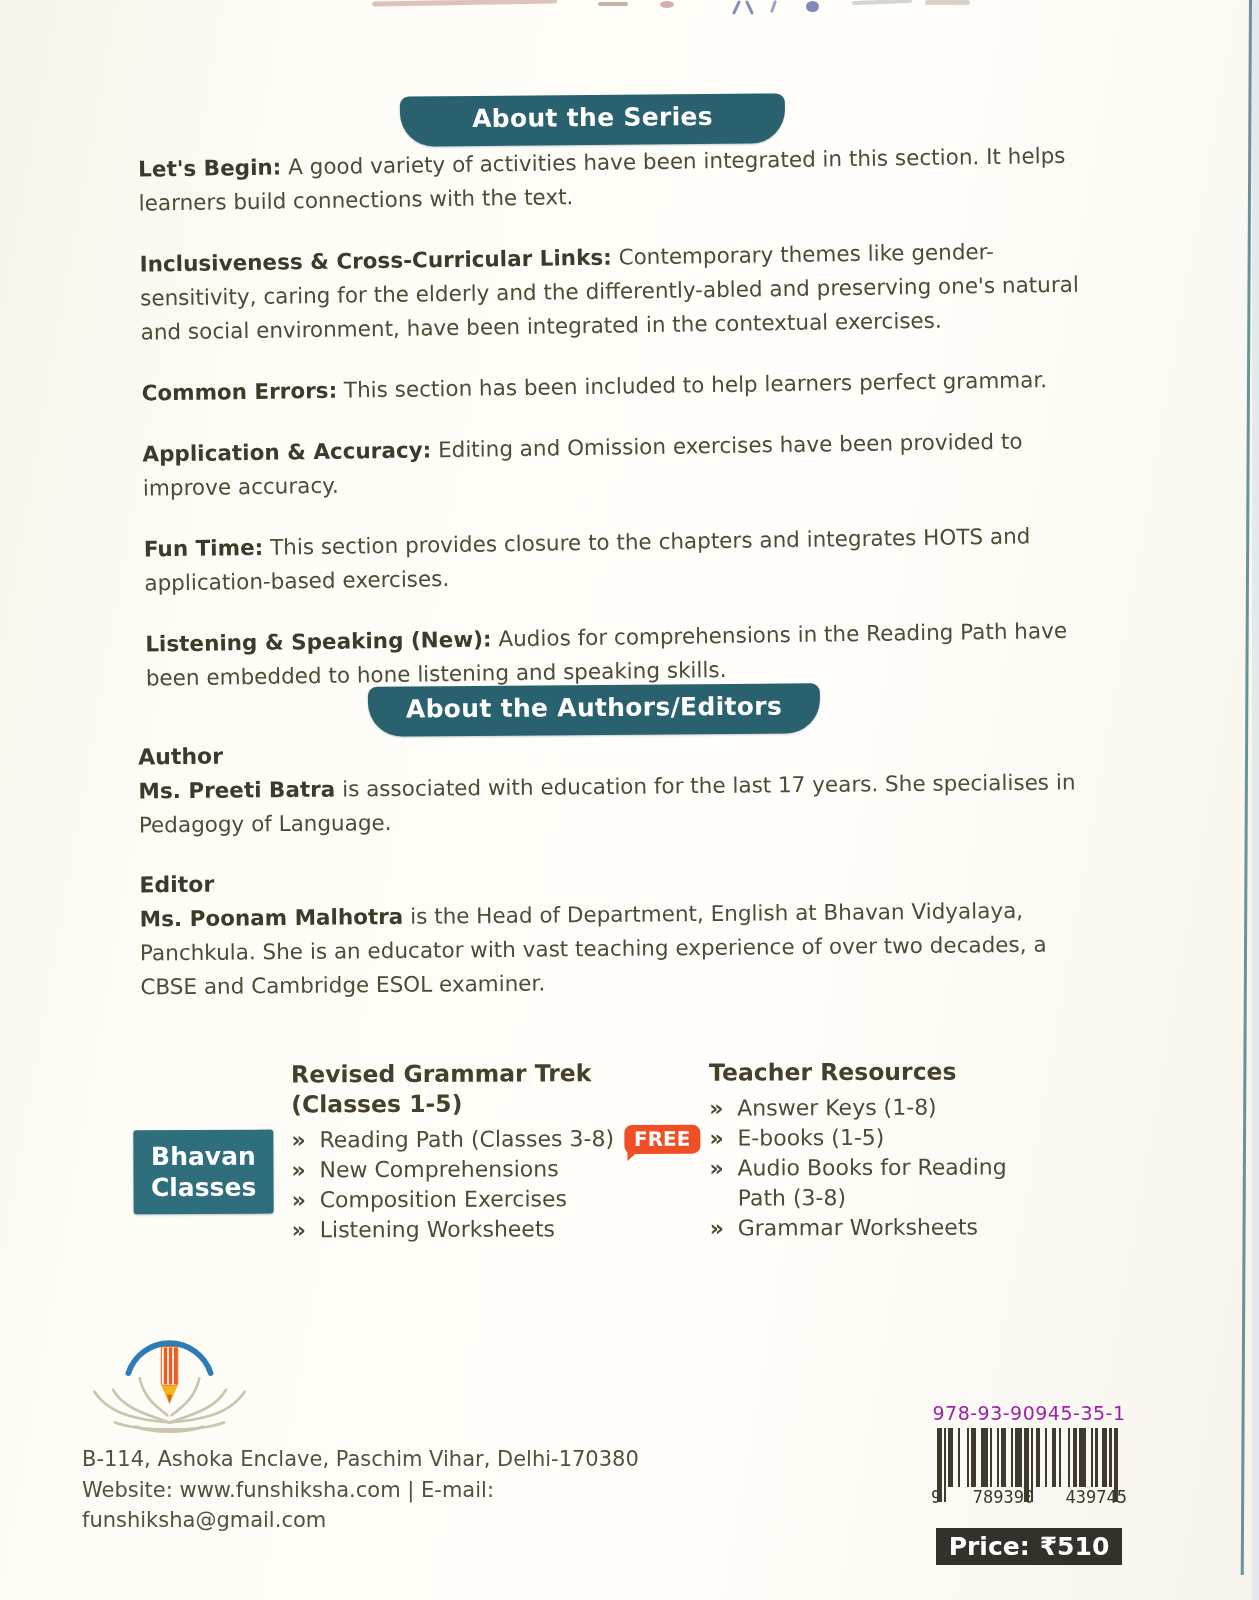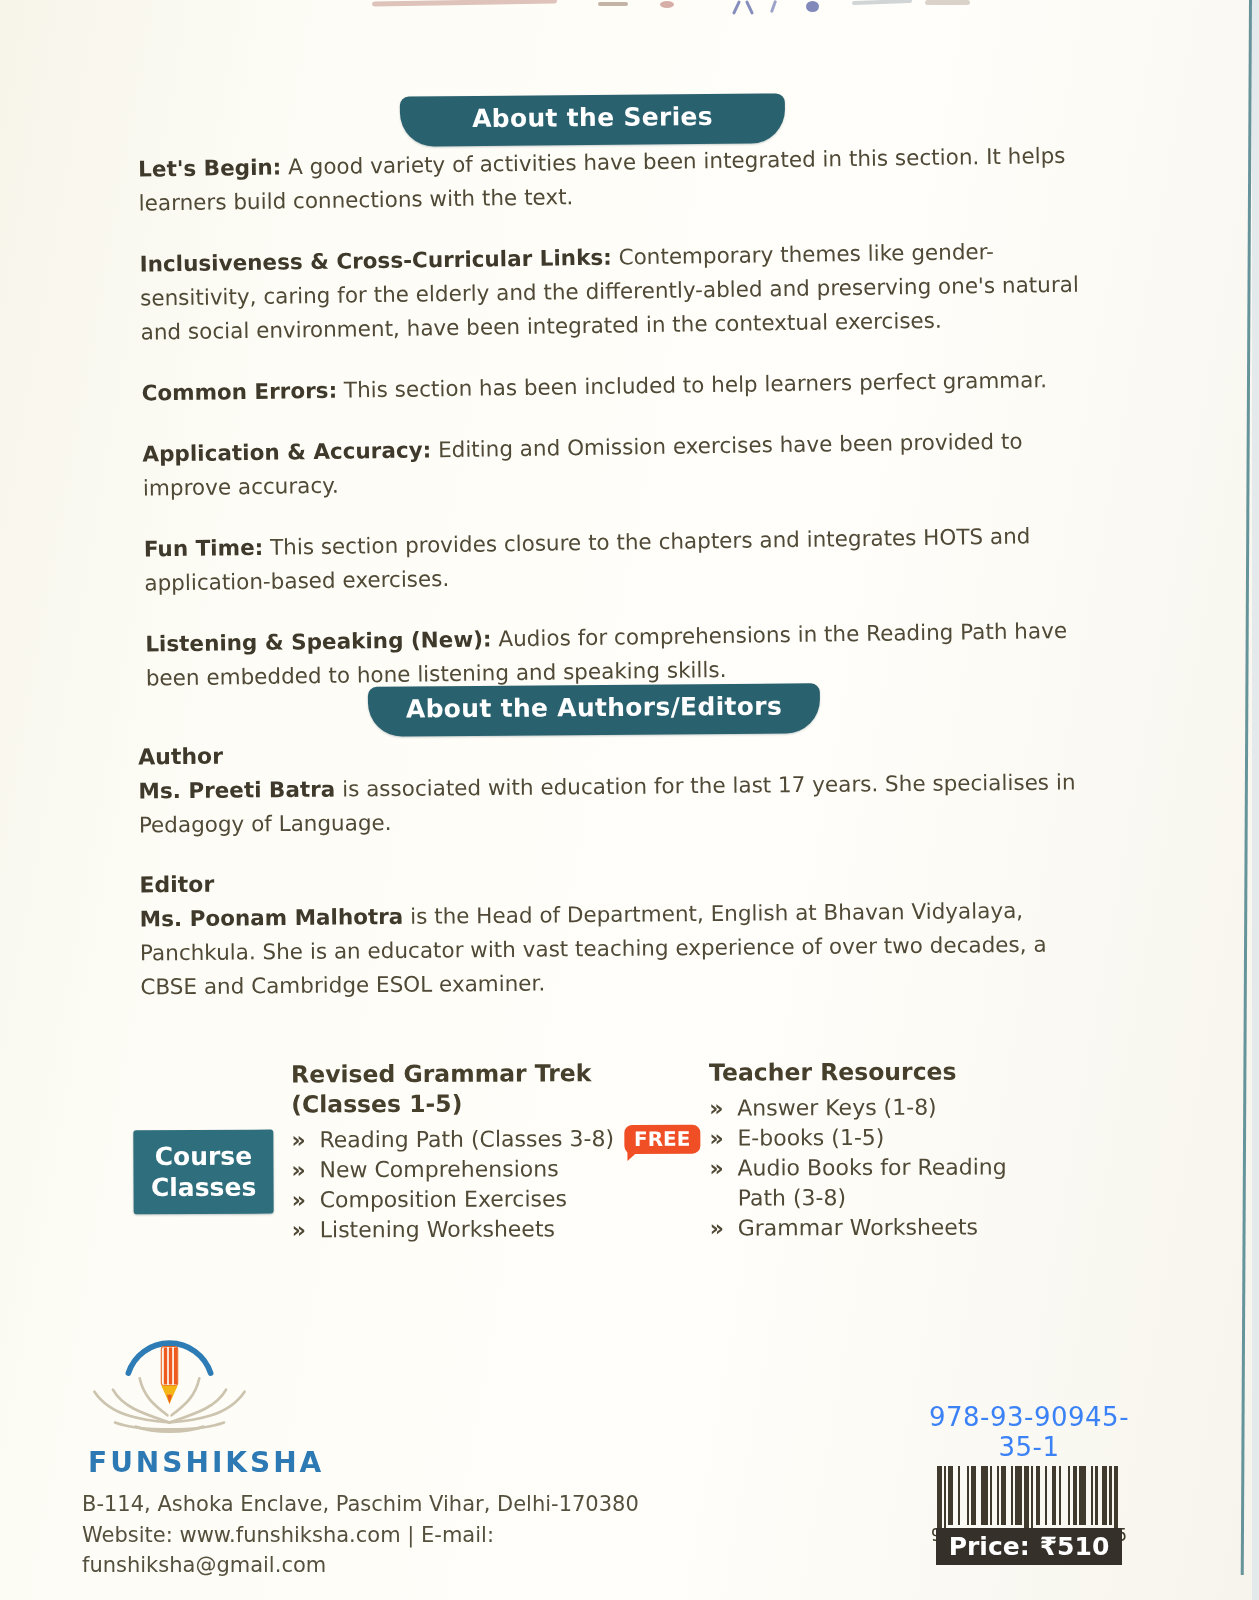--- a/index.html
+++ b/index.html
@@ -48,21 +48,21 @@
   .free-badge::before{
     content:"";position:absolute;left:3px;bottom:-7px;width:0;height:0;
     border-top:9px solid #f04f26;border-right:10px solid transparent;
   }
   
   .footer-left{position:absolute;left:82px;top:1332px;width:620px;}
   .brand{color:#2c79b4;font-weight:bold;font-size:28px;letter-spacing:3px;margin:2px 0 10px 6px;}
   .addr{font-size:21px;line-height:30.5px;color:#55503d;}
   
   .isbn-block{position:absolute;left:915px;top:1402px;width:228px;display:flex;flex-direction:column;align-items:center;}
-  .isbn-text{font-size:26px;color:#3b82f6;letter-spacing:.5px;text-align:center;}
+  .isbn-text{font-size:19px;color:#a21caf;letter-spacing:.5px;}
   .barcode{position:relative;width:184px;height:74px;margin-top:4px;display:flex;align-items:flex-start;}
   .barcode span{display:inline-block;}
   .barcode-digits{
     width:196px;display:flex;justify-content:space-between;margin-top:-15px;
     font-family:"DejaVu Sans Mono","Liberation Mono",monospace;font-size:17px;color:#3d3827;
   }
   .price-badge{
     position:absolute;left:936px;top:1528px;width:186px;height:37px;background:#35312a;
     color:#fff;font-weight:bold;font-size:25px;display:flex;align-items:center;justify-content:center;gap:10px;
   }
@@ -113,21 +113,21 @@
 
   <div class="authors-wrap">
     <p class="role">Author</p>
     <p><strong>Ms. Preeti Batra</strong><span> is associated with education for the last 17 years. She specialises in Pedagogy of Language.</span></p>
     <p class="role">Editor</p>
     <p><strong>Ms. Poonam Malhotra</strong><span> is the Head of Department, English at Bhavan Vidyalaya, Panchkula. She is an educator with vast teaching experience of over two decades, a CBSE and Cambridge ESOL examiner.</span></p>
   </div>
 
   <div class="course-wrap">
     <div class="pkg-box">
-      <span>Course</span>
+      <span>Bhavan</span>
       <span>Classes</span>
     </div>
 
     <div class="pkg-col-left">
       <p class="pkg-title">
         <span>Revised Grammar Trek</span><br>
         <span>(Classes 1-5)</span>
       </p>
       <div class="pkg-item">
         <span class="chev">»</span>
@@ -182,21 +182,20 @@
         <path d="M85 88 C60 86 28 82 12 58"></path>
         <path d="M85 88 C62 80 40 74 30 56"></path>
         <path d="M83 81 C70 71 60 63 56 45"></path>
         <path d="M85 88 C110 86 142 82 158 58"></path>
         <path d="M85 88 C108 80 130 74 140 56"></path>
         <path d="M87 81 C100 71 110 63 114 45"></path>
         <path d="M32 88 C56 97 114 97 138 88"></path>
         <path d="M52 92 C70 98.5 100 98.5 118 92"></path>
       </g>
     </svg>
-    <div class="brand">FUNSHIKSHA</div>
     <div class="addr">B-114, Ashoka Enclave, Paschim Vihar, Delhi-170380</div>
     <div class="addr">Website: www.funshiksha.com | E-mail: funshiksha@gmail.com</div>
   </div>
 
   <div class="isbn-block">
     <div class="isbn-text">978-93-90945-35-1</div>
     <div class="barcode">
         <span style="width: 4.6px; height: 100%; background: rgb(63, 58, 45);"></span>
         <span style="width: 2.3px; height: 100%; background: transparent;"></span>
         <span style="width: 2.3px; height: 100%; background: rgb(63, 58, 45);"></span>

